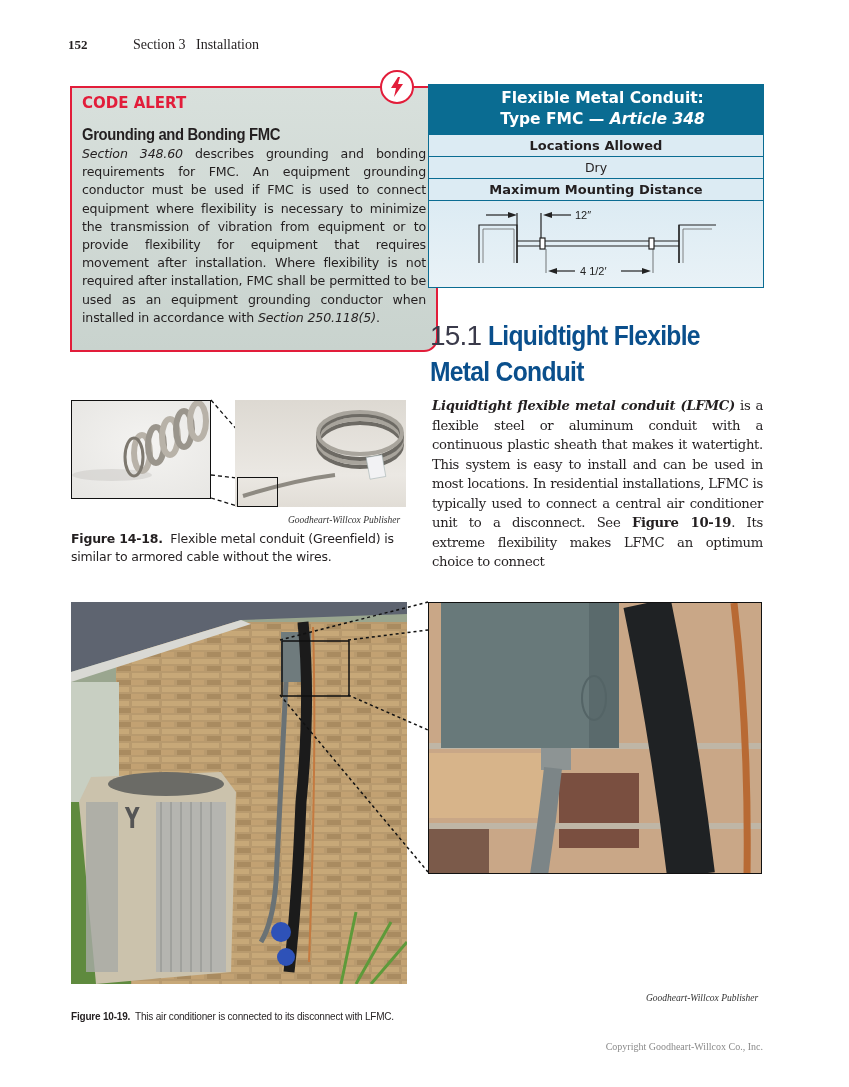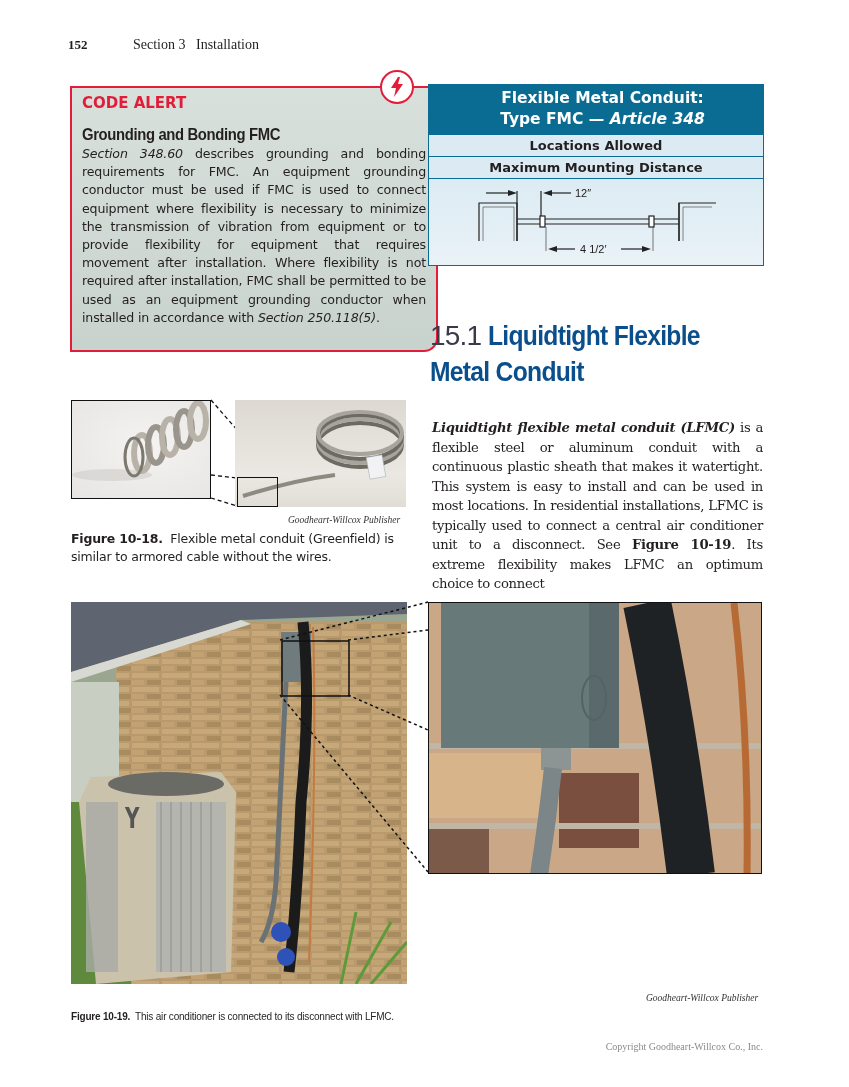--- a/index.html
+++ b/index.html
@@ -36,21 +36,21 @@
   .tbl-row { background: #dcebf3; border-top: 1px solid #0a6c92; text-align: center; font-size: 12.5px; height: 21px; line-height: 21px; }
   .tbl-row.bold { font-weight: bold; font-size: 13px; }
   .tbl-diagram { background: linear-gradient(180deg, #dcebf3 0%, #e9f2f7 100%); border-top: 1px solid #0a6c92; height: 86px; position: relative; }
 
   
   .sec-head { left: 430px; top: 318px; font-family: "Liberation Sans", sans-serif; font-size: 28px; line-height: 36px; color: #0a4f8c; letter-spacing: -0.8px; }
   .sec-num { color: #3a3a4a; font-weight: normal; }
   .sec-title { font-weight: bold; transform: scaleX(0.88); display: inline-block; transform-origin: left; }
 
   
-  .body-text { left: 432px; top: 396px; width: 331px; font-family: "DejaVu Serif", serif; font-size: 13.2px; line-height: 19.5px; text-align: justify; letter-spacing: -0.3px; margin-top: 22px; }
+  .body-text { left: 432px; top: 396px; width: 331px; font-family: "DejaVu Serif", serif; font-size: 13.2px; line-height: 19.5px; text-align: justify; letter-spacing: -0.3px; }
   .body-text .term { font-weight: bold; font-style: italic; }
   .body-text b { font-weight: bold; }
 
   
   .fig18-inset { left: 71px; top: 400px; width: 140px; height: 99px; border: 1.5px solid #111; box-sizing: border-box; background: radial-gradient(ellipse at 55% 45%, #f4f3f1 0%, #e6e5e2 100%); overflow: hidden; }
   .fig18-photo { left: 235px; top: 400px; width: 171px; height: 107px; background: linear-gradient(180deg, #ddd9d2 0%, #ebe8e3 70%, #e1ddd6 100%); overflow: hidden; }
   .fig18-box { left: 237px; top: 477px; width: 41px; height: 30px; border: 1.5px solid #111; box-sizing: border-box; }
   .credit { font-family: "Liberation Serif", serif; font-style: italic; font-size: 9.5px; color: #333; }
   .caption { font-size: 12.5px; line-height: 18px; letter-spacing: -0.2px; }
   .caption b { font-weight: bold; }
@@ -77,20 +77,21 @@
       <path d="M9 1 L2 12 L7 12 L5 21 L14 8 L9 8 L11 1 Z" fill="#e21d3a"></path>
     </svg>
 </div>
 
 <div class="abs tbl">
   <div class="tbl-head">
     <div>Flexible Metal Conduit:</div>
     <div><span>Type FMC — </span><i>Article 348</i></div>
   </div>
   <div class="tbl-row bold">Locations Allowed</div>
+  <div class="tbl-row">Dry</div>
   <div class="tbl-row bold">Maximum Mounting Distance</div>
   <div class="tbl-diagram">
     <svg width="334" height="86" viewBox="0 0 334 86" style="position:absolute;left:0;top:0">
       <g stroke="#222" fill="none" stroke-width="1.2">
 
         <path d="M50 62 L50 24 L88 24 L88 62"></path>
         <path d="M54 62 L54 28 L85 28 L85 62" stroke="#666" stroke-width="0.8"></path>
         <line x1="88" y1="12" x2="88" y2="62"></line>
 
         <path d="M287 24 L250 24 L250 62"></path>
@@ -157,21 +158,21 @@
       <ellipse cx="125" cy="41" rx="42" ry="22" stroke="#a8a49c"></ellipse>
       <ellipse cx="125" cy="37" rx="42" ry="22" stroke="#6d6a64"></ellipse>
       <ellipse cx="125" cy="33" rx="42" ry="21" stroke="#a8a49c"></ellipse>
       <path d="M8 96 Q60 80 100 75" stroke="#8e8a82"></path>
     </g>
     <rect x="133" y="56" width="16" height="22" fill="#f2f2f4" stroke="#9aa" stroke-width="0.5" transform="rotate(-10 141 67)"></rect>
   </svg>
 </div>
 <div class="abs fig18-box"></div>
 <div class="abs credit" style="left:288px;top:515px">Goodheart-Willcox Publisher</div>
-<div class="abs caption" style="left:71px;top:530px;width:340px"><b>Figure 10-18.</b>&nbsp; <span>Flexible metal conduit (Greenfield) is similar to armored cable without the wires.</span></div>
+<div class="abs caption" style="left:71px;top:530px;width:340px"><b>Figure 14-18.</b>&nbsp; <span>Flexible metal conduit (Greenfield) is similar to armored cable without the wires.</span></div>
 
 <div class="abs fig19-main">
   <svg width="336" height="382" viewBox="0 0 336 382">
     <defs>
       <pattern id="brick" width="30" height="14" patternUnits="userSpaceOnUse">
         <rect width="30" height="14" fill="#b89a6e"></rect>
         <rect x="1" y="1" width="27" height="5" fill="#c7a878"></rect>
         <rect x="16" y="8" width="27" height="5" fill="#a98b60"></rect>
         <rect x="-14" y="8" width="27" height="5" fill="#c2a172"></rect>
       </pattern>

